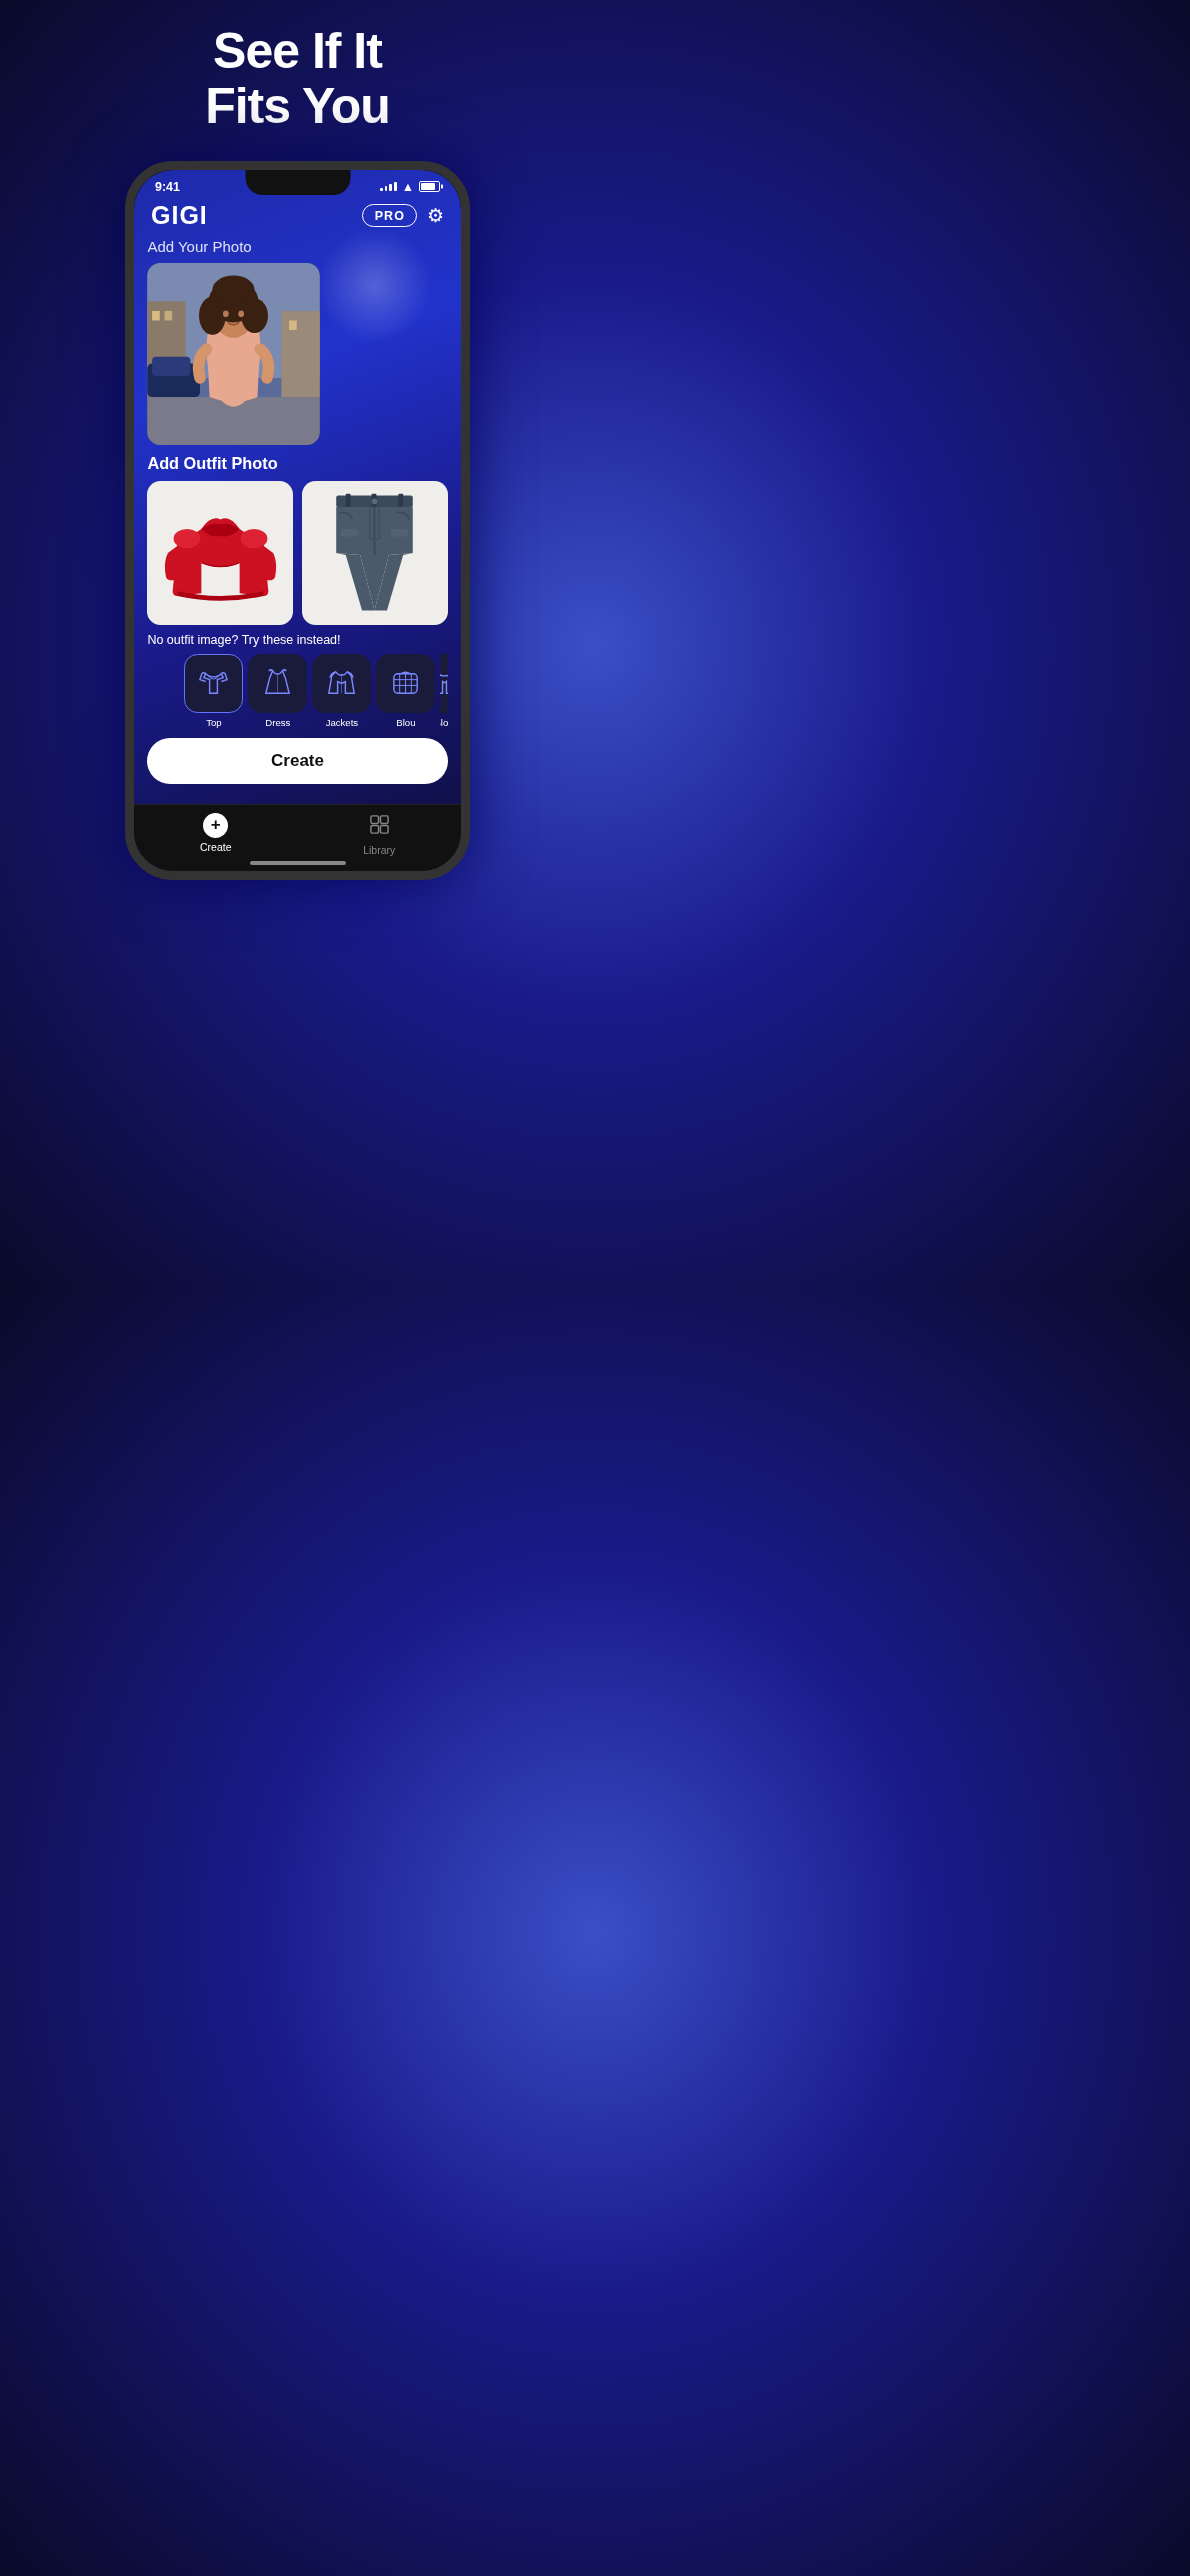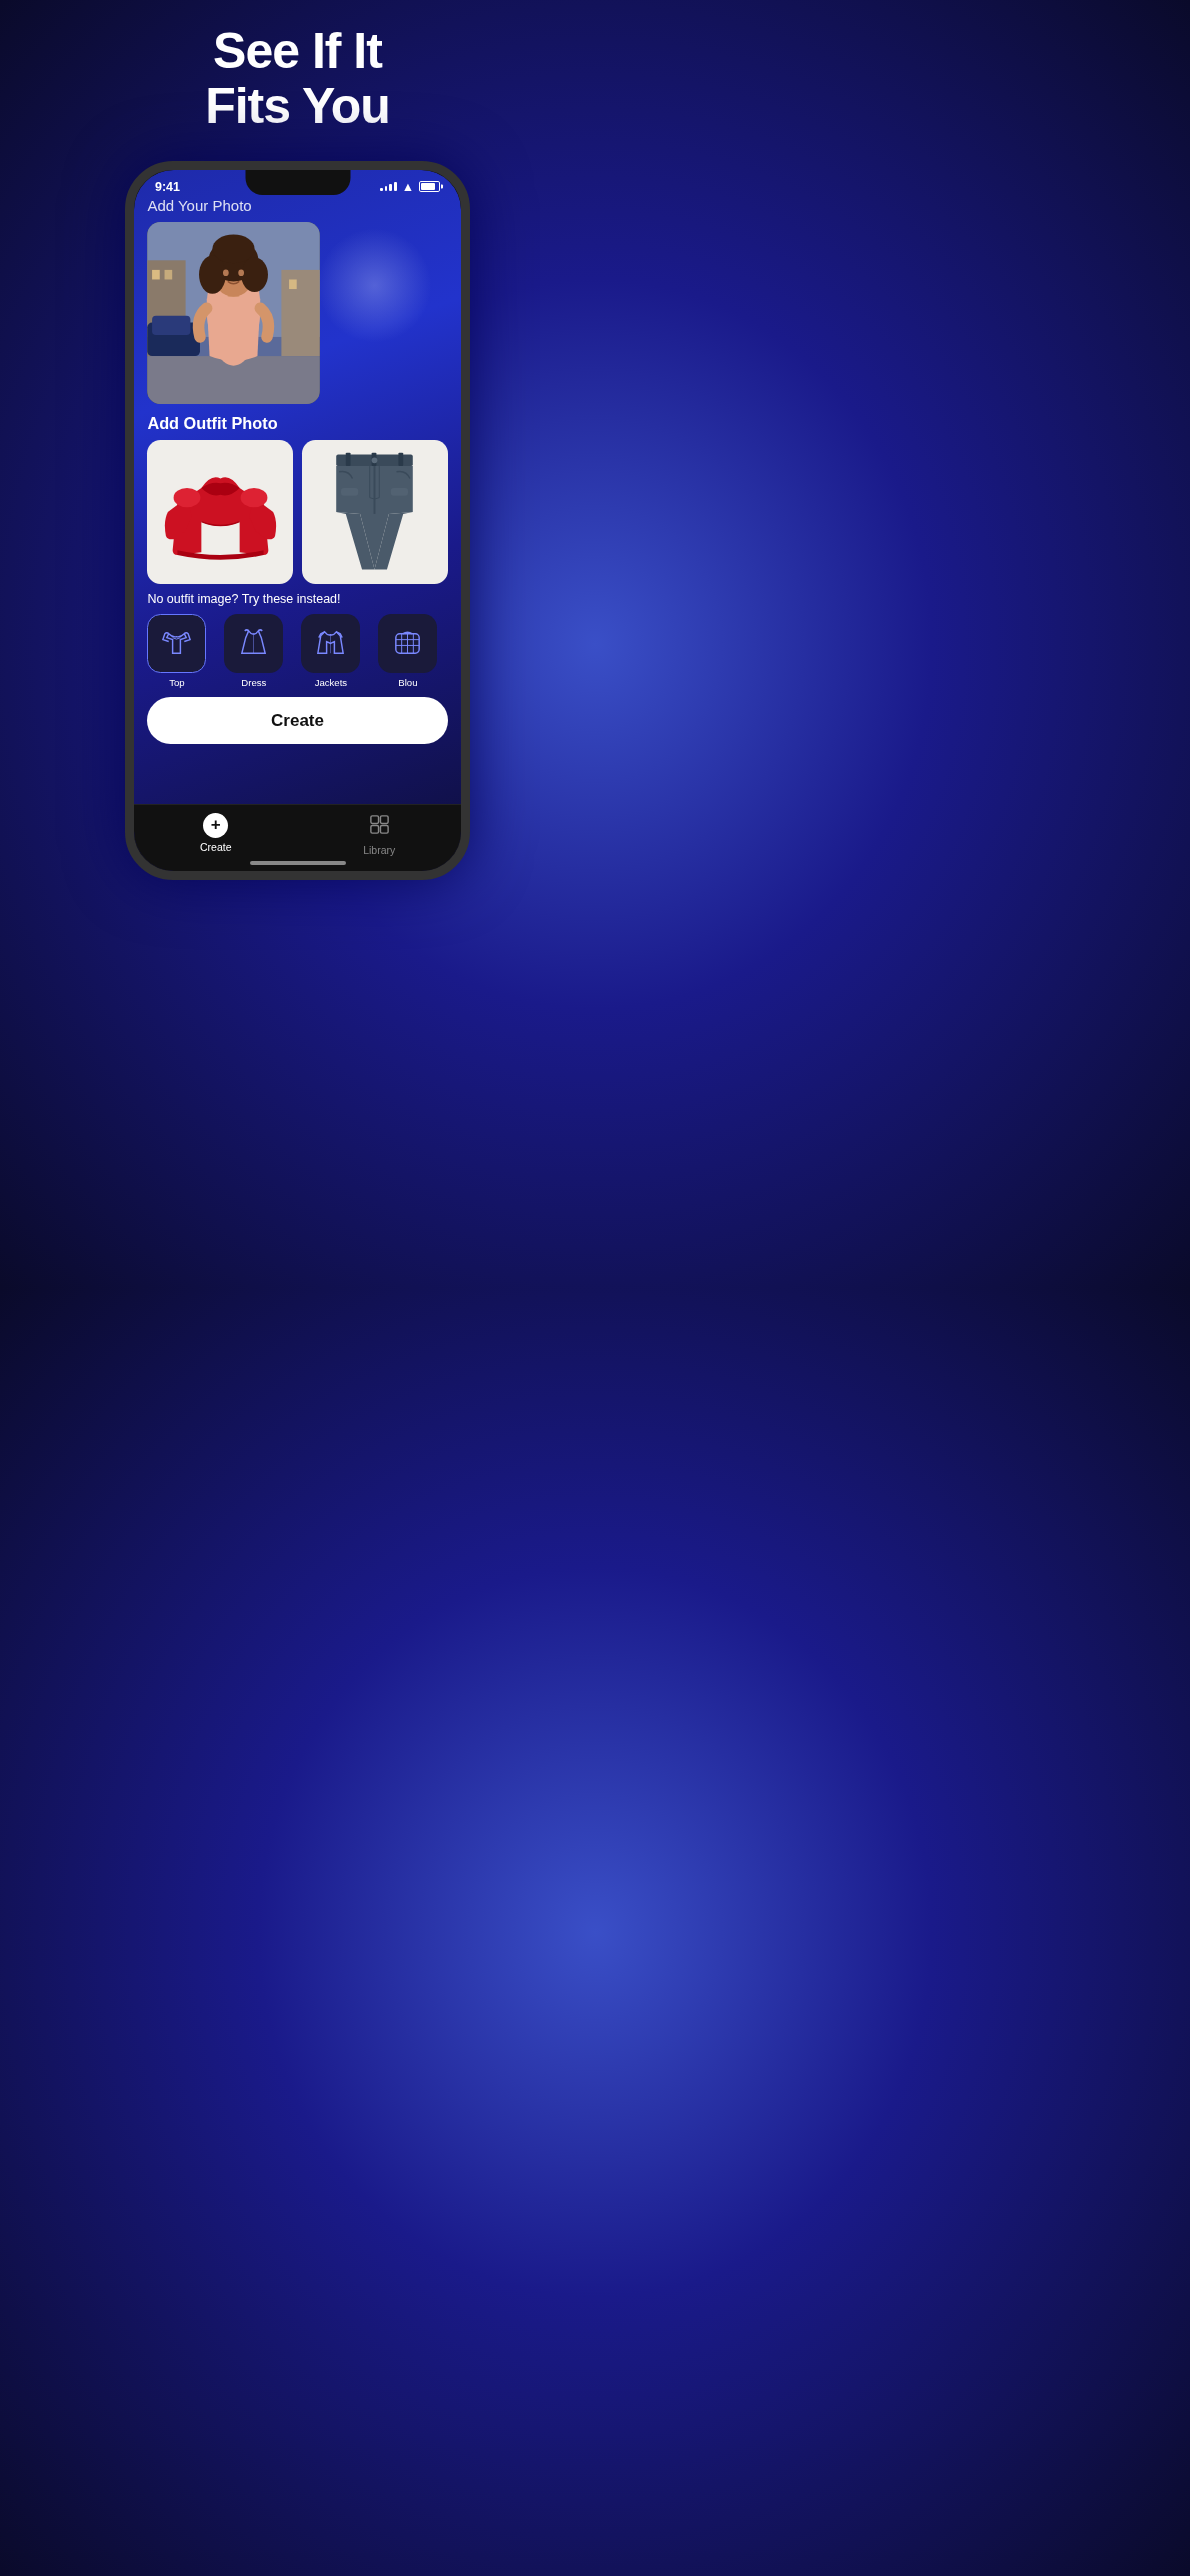--- a/index.html
+++ b/index.html
@@ -226,24 +226,25 @@
       color: white;
       font-size: 12.5px;
       font-weight: 500;
       margin-bottom: 7.7px;
       flex-shrink: 0;
     }
 
     
     .category-row {
       display: flex;
-      gap: 18px;
+      gap: 5px;
       margin-bottom: 9.6px;
       flex-shrink: 0;
       overflow: hidden;
+      margin-left: 37px;
     }
 
     .category-item {
       display: flex;
       flex-direction: column;
       align-items: center;
       gap: 3.8px;
     }
 
     .category-icon-box {
@@ -361,20 +362,27 @@
           <span style="height:7.7px;"></span>
           <span style="height:9.6px;"></span>
         </div>
         <span class="wifi-icon">▲</span>
         <div class="battery">
           <div class="battery-fill"></div>
         </div>
       </div>
     </div>
 
+    <div class="app-header">
+      <span class="app-name">GIGI</span>
+      <div class="header-right">
+        <div class="pro-badge">PRO</div>
+        <span class="gear-icon">⚙</span>
+      </div>
+    </div>
 
     <div class="scroll-content">
 
       <div class="section-label">Add Your Photo</div>
 
       <div class="user-photo-container">
         
         <svg width="173" height="182" viewBox="0 0 180 190" xmlns="http://www.w3.org/2000/svg">
 
           <rect width="180" height="190" fill="#5a6a9a"></rect>

